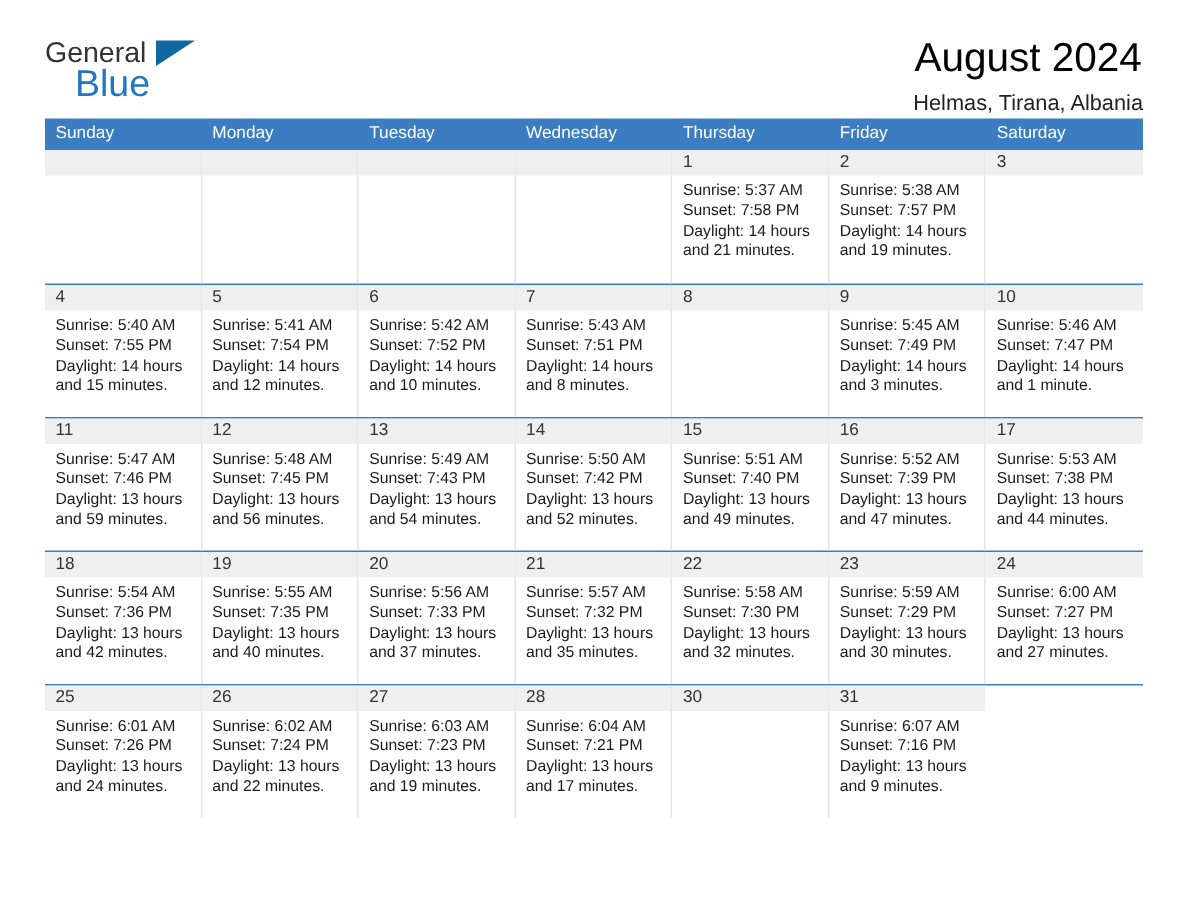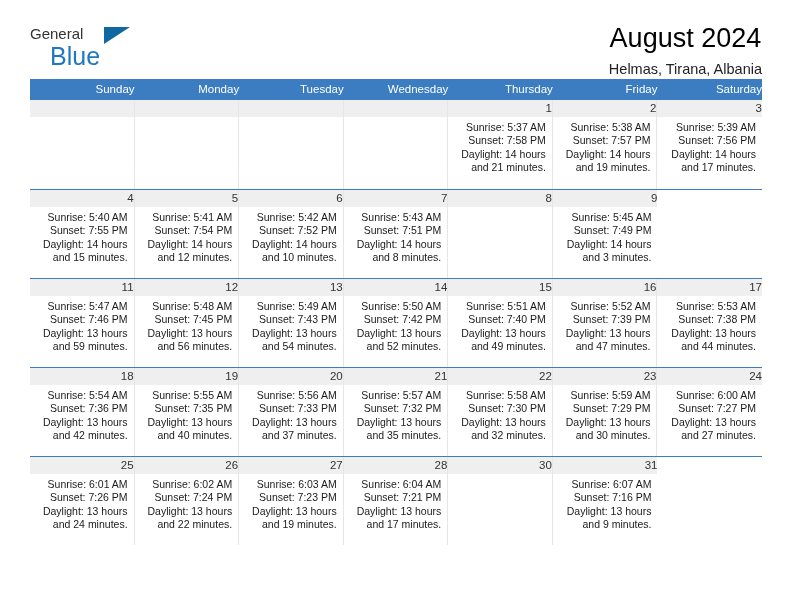--- a/index.html
+++ b/index.html
@@ -34,21 +34,21 @@
   .logo {
     position: relative;
     width: 120px;
     height: 48px;
     line-height: 1;
   }
   .logo-general {
     position: absolute;
     left: 0;
     top: 2px;
-    font-size: 15px;
+    font-size: 19px;
     color: #333333;
     letter-spacing: 0px;
   }
   .logo-blue {
     position: absolute;
     left: 20px;
     top: 20px;
     font-size: 25px;
     color: #2278c0;
   }
@@ -74,21 +74,20 @@
   .cal-subtitle {
     margin-top: 8px;
     font-size: 14.5px;
     color: #222222;
   }
 
   
   .calendar {
     width: 732px;
     margin-top: 5px;
-    text-align: right;
   }
   .weekdays {
     display: grid;
     grid-template-columns: repeat(7, 1fr);
     background: #3b7dc0;
     height: 21px;
   }
   .weekday {
     color: #ffffff;
     font-size: 11.5px;
@@ -194,25 +193,20 @@
           <div class="cell">
             <div class="daynum">2</div>
             <div class="details">
               <div>Sunrise: 5:38 AM</div>
               <div>Sunset: 7:57 PM</div>
               <div class="wrap">Daylight: 14 hours and 19 minutes.</div>
             </div>
           </div>
           <div class="cell">
             <div class="daynum">3</div>
-            <div class="details">
-              <div>Sunrise: 5:39 AM</div>
-              <div>Sunset: 7:56 PM</div>
-              <div class="wrap">Daylight: 14 hours and 17 minutes.</div>
-            </div>
           </div>
         </div>
         <div class="week">
           <div class="cell">
             <div class="daynum">4</div>
             <div class="details">
               <div>Sunrise: 5:40 AM</div>
               <div>Sunset: 7:55 PM</div>
               <div class="wrap">Daylight: 14 hours and 15 minutes.</div>
             </div>
@@ -245,20 +239,28 @@
             <div class="daynum">8</div>
           </div>
           <div class="cell">
             <div class="daynum">9</div>
             <div class="details">
               <div>Sunrise: 5:45 AM</div>
               <div>Sunset: 7:49 PM</div>
               <div class="wrap">Daylight: 14 hours and 3 minutes.</div>
             </div>
           </div>
+          <div class="cell">
+            <div class="daynum">10</div>
+            <div class="details">
+              <div>Sunrise: 5:46 AM</div>
+              <div>Sunset: 7:47 PM</div>
+              <div class="wrap">Daylight: 14 hours and 1 minute.</div>
+            </div>
+          </div>
         </div>
         <div class="week">
           <div class="cell">
             <div class="daynum">11</div>
             <div class="details">
               <div>Sunrise: 5:47 AM</div>
               <div>Sunset: 7:46 PM</div>
               <div class="wrap">Daylight: 13 hours and 59 minutes.</div>
             </div>
           </div>

